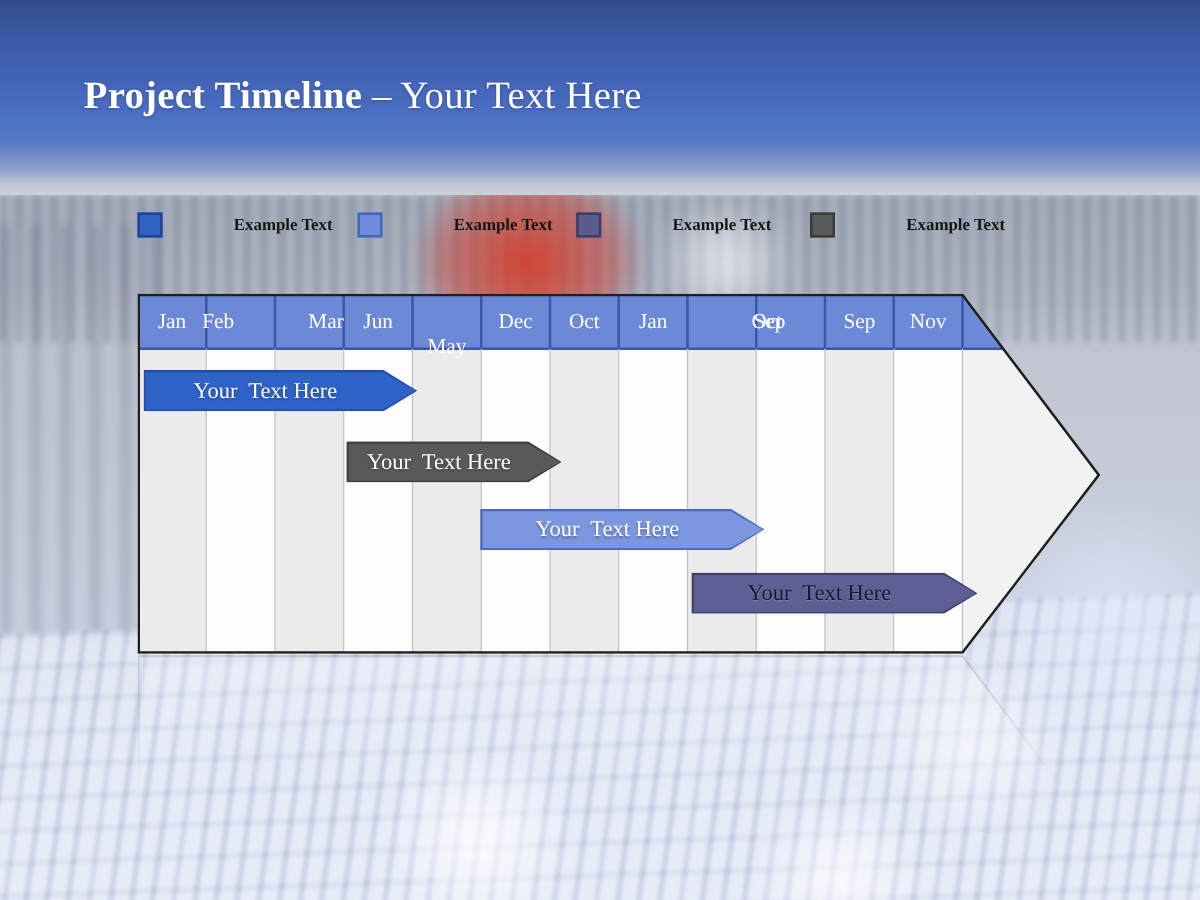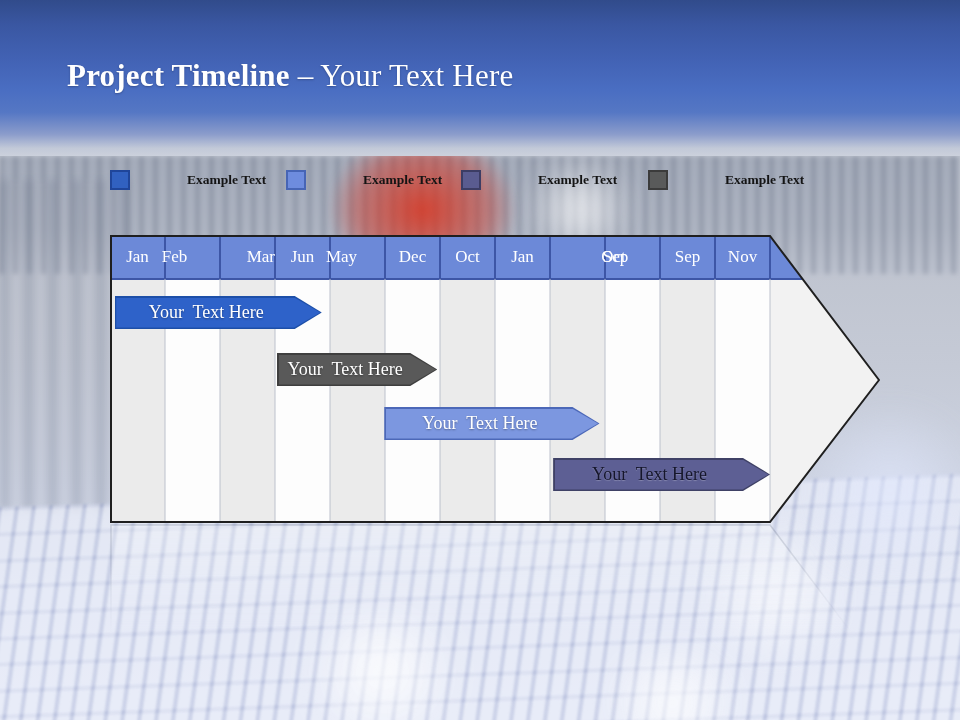--- a/index.html
+++ b/index.html
@@ -50,21 +50,21 @@
   .legend-label{font-size:13.5px;font-weight:700;color:#141414;white-space:nowrap;}
 
   
   .chart{position:absolute;left:110px;top:235px;width:770px;height:288px;z-index:2;}
   .chart-base{position:absolute;left:0;top:0;}
   .months{position:absolute;left:0;top:0;width:660px;height:44px;}
   .month-cell{position:absolute;top:0;width:55px;height:44px;line-height:44px;
     text-align:center;color:#ffffff;font-size:17px;}
   .bars{position:absolute;inset:0;}
   .bar{position:absolute;height:33px;
-    clip-path:polygon(0 0, calc(100% - 27px) 0, 100% 50%, calc(100% - 27px) 100%, 0 100%);}
+    clip-path:polygon(0 0, calc(100% - 27px) 0, 100% 50%, calc(100% - 27px) 100%, 0 100%);padding-left:12px;}
   .bar-inner{position:absolute;inset:1.5px;
     clip-path:polygon(0 0, calc(100% - 26px) 0, 100% 50%, calc(100% - 26px) 100%, 0 100%);}
   .bar-label{position:absolute;inset:0;line-height:33px;text-align:center;
     padding-right:24px;font-size:18px;white-space:pre;
     text-shadow:0 1px 2px rgba(0,0,0,.35);}
   .bar-label.dark{text-shadow:0 1px 1px rgba(255,255,255,.25);}
 
   
   .chart-reflection{position:absolute;left:110px;top:524px;width:770px;height:130px;z-index:1;
     opacity:.55;overflow:hidden;
@@ -158,21 +158,21 @@
           <line x1="605" y1="44" x2="605" y2="287" stroke="#BCC1CC" stroke-width="1"></line>
           <line x1="660" y1="44" x2="660" y2="287" stroke="#BCC1CC" stroke-width="1"></line>
         </g>
       <polygon id="outline" points="1,1 660,1 769,145 660,287 1,287" fill="none" stroke-width="2" stroke="#1F1F1F"></polygon>
     </svg>
     <div class="months">
         <div class="month-cell" style="left: 0px; color: rgb(255, 255, 255);">Jan</div>
         <div class="month-cell" style="left: 37px; color: rgb(255, 255, 255);">Feb</div>
         <div class="month-cell" style="left: 110px; color: rgb(255, 255, 255); text-align: right;">Mar</div>
         <div class="month-cell" style="left: 165px; color: rgb(255, 255, 255);">Jun</div>
-        <div class="month-cell" style="left: 204px; color: rgb(255, 255, 255);">May</div>
+        <div class="month-cell" style="left: 220px; color: rgb(255, 255, 255); margin-top: 20px;">May</div>
         <div class="month-cell" style="left: 275px; color: rgb(255, 255, 255);">Dec</div>
         <div class="month-cell" style="left: 330px; color: rgb(255, 255, 255);">Oct</div>
         <div class="month-cell" style="left: 385px; color: rgb(255, 255, 255);">Jan</div>
         <div class="month-cell" style="left: 440px; color: rgb(255, 255, 255); margin-left: 38px;">Sep</div>
         <div class="month-cell" style="left: 476px; color: rgb(255, 255, 255);">Oct</div>
         <div class="month-cell" style="left: 550px; color: rgb(255, 255, 255);">Sep</div>
         <div class="month-cell" style="left: 605px; color: rgb(255, 255, 255);">Nov</div>
       </div>
     <div class="bars">
       <div class="bar" style="left: 4.75px; width: 207px; top: 61px; background: rgb(29, 79, 168);">

